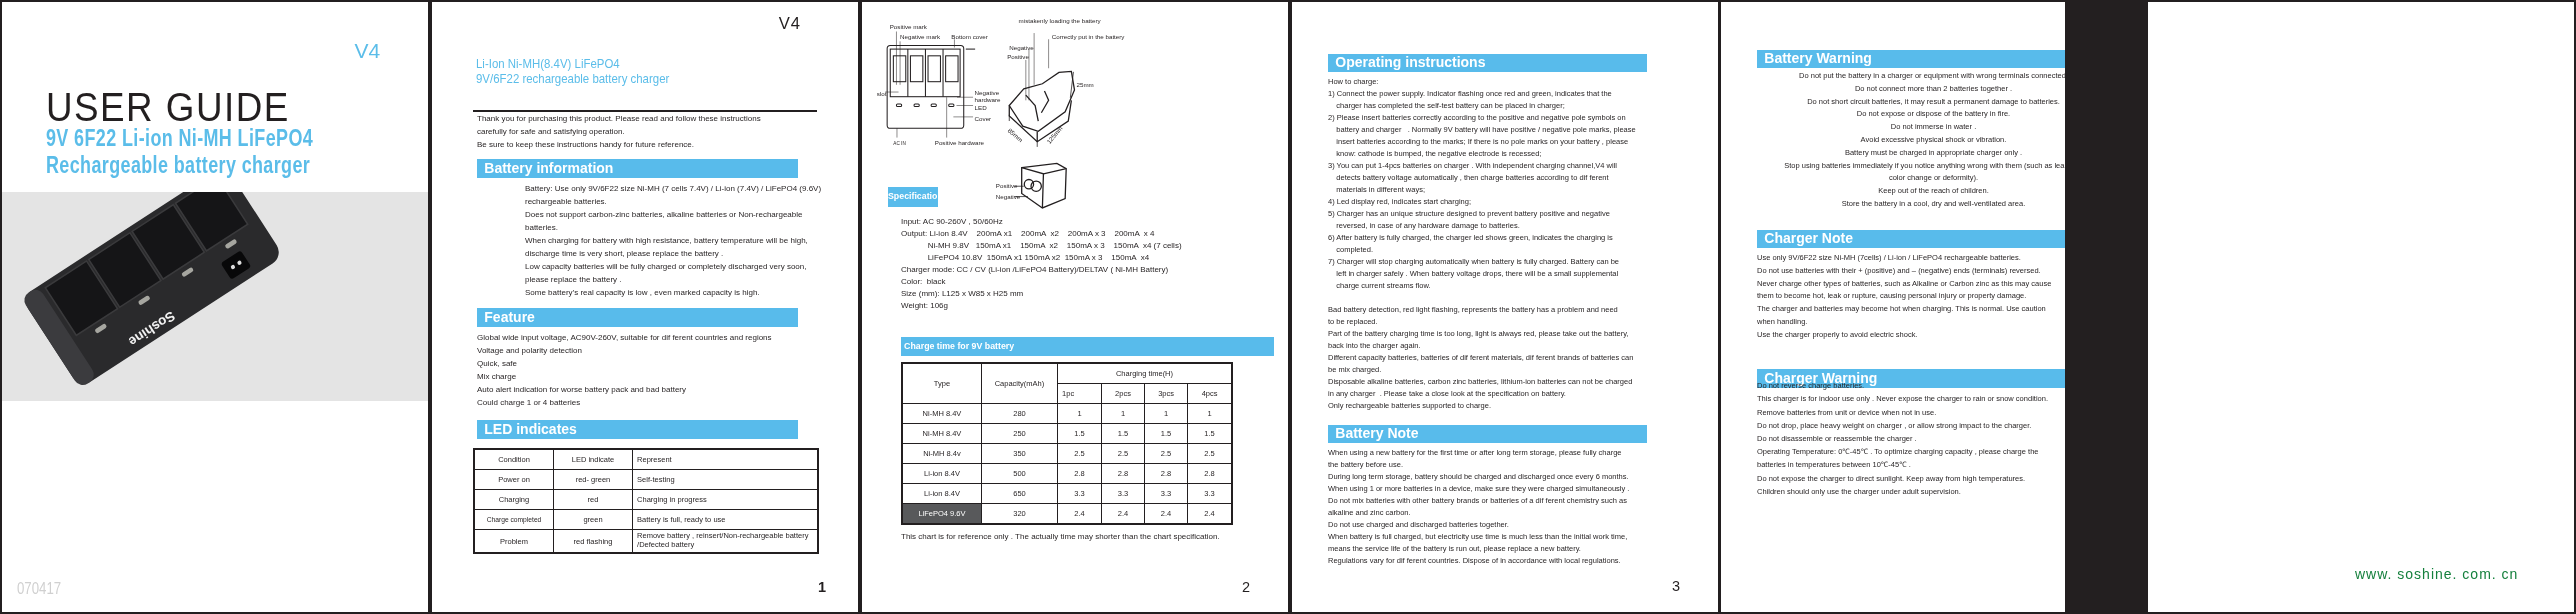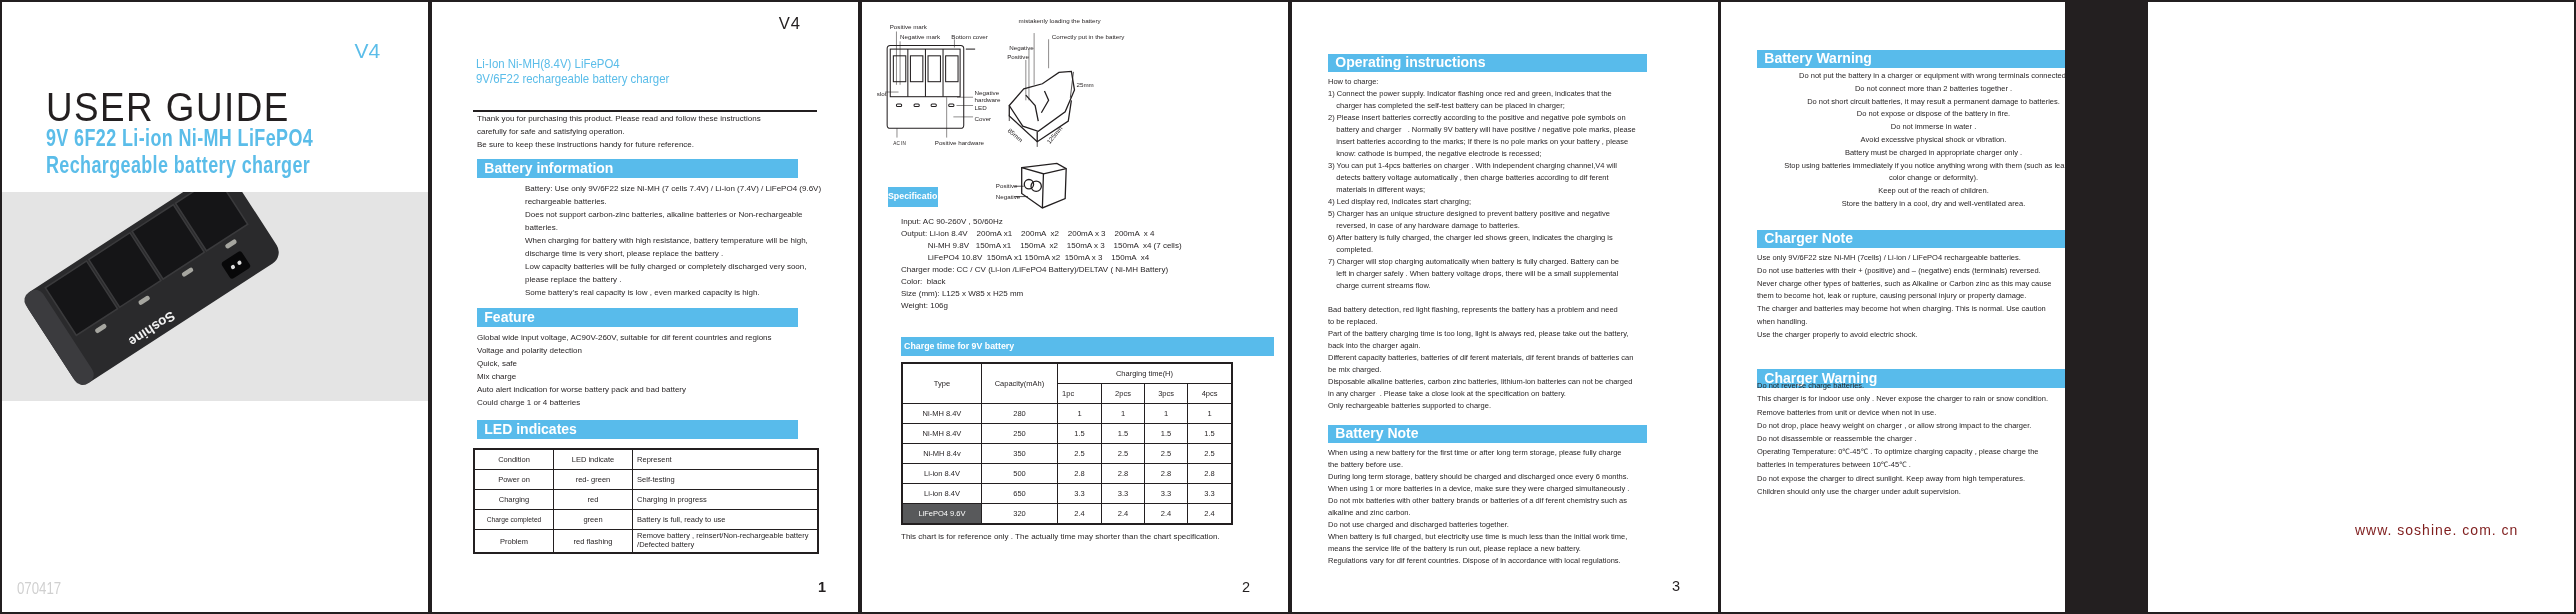--- a/index.html
+++ b/index.html
@@ -37,21 +37,21 @@
   
   .diag { position:absolute; left:0; top:0; width:426px; height:207px; }
   .diag text { font-family:"Liberation Sans", sans-serif; font-size:12px; fill:#231f20; }
   .spec-bar { position:absolute; left:26px; top:185px; width:50px; height:19.7px; background:#58bbeb; color:#fff; font-size:8.8px; font-weight:bold; line-height:19.7px; text-align:center; }
   .spec { position:absolute; left:39px; top:214px; font-size:8px; line-height:12px; }
   .spec .row { white-space:pre; }
   .charge-bar { position:absolute; left:39px; top:335px; width:373px; height:18.7px; background:#58bbeb; color:#fff; font-size:8.8px; font-weight:bold; line-height:18.7px; padding-left:3.1px; box-sizing:border-box; }
   .ct-note { position:absolute; left:39px; top:528px; width:332px; font-size:8px; line-height:14.5px; }
   td.highlight { background:#58595b; color:#fff; }
 
-  .url { position:absolute; left:207px; top:520px; font-size:14px; letter-spacing:1px; color:#7f1d1d; }
+  .url { position:absolute; left:207px; top:564px; font-size:14px; letter-spacing:1px; color:#15803d; }
 </style>
 </head>
 <body>
 
 <div class="panel" id="p0">
   <div class="cover-version">V4</div>
   <div class="cover-title">USER GUIDE</div>
   <div class="cover-sub s1">9V 6F22 Li-ion Ni-MH LiFePO4</div>
   <div class="cover-sub s2">Rechargeable battery charger</div>
   <div class="cover-photo">

